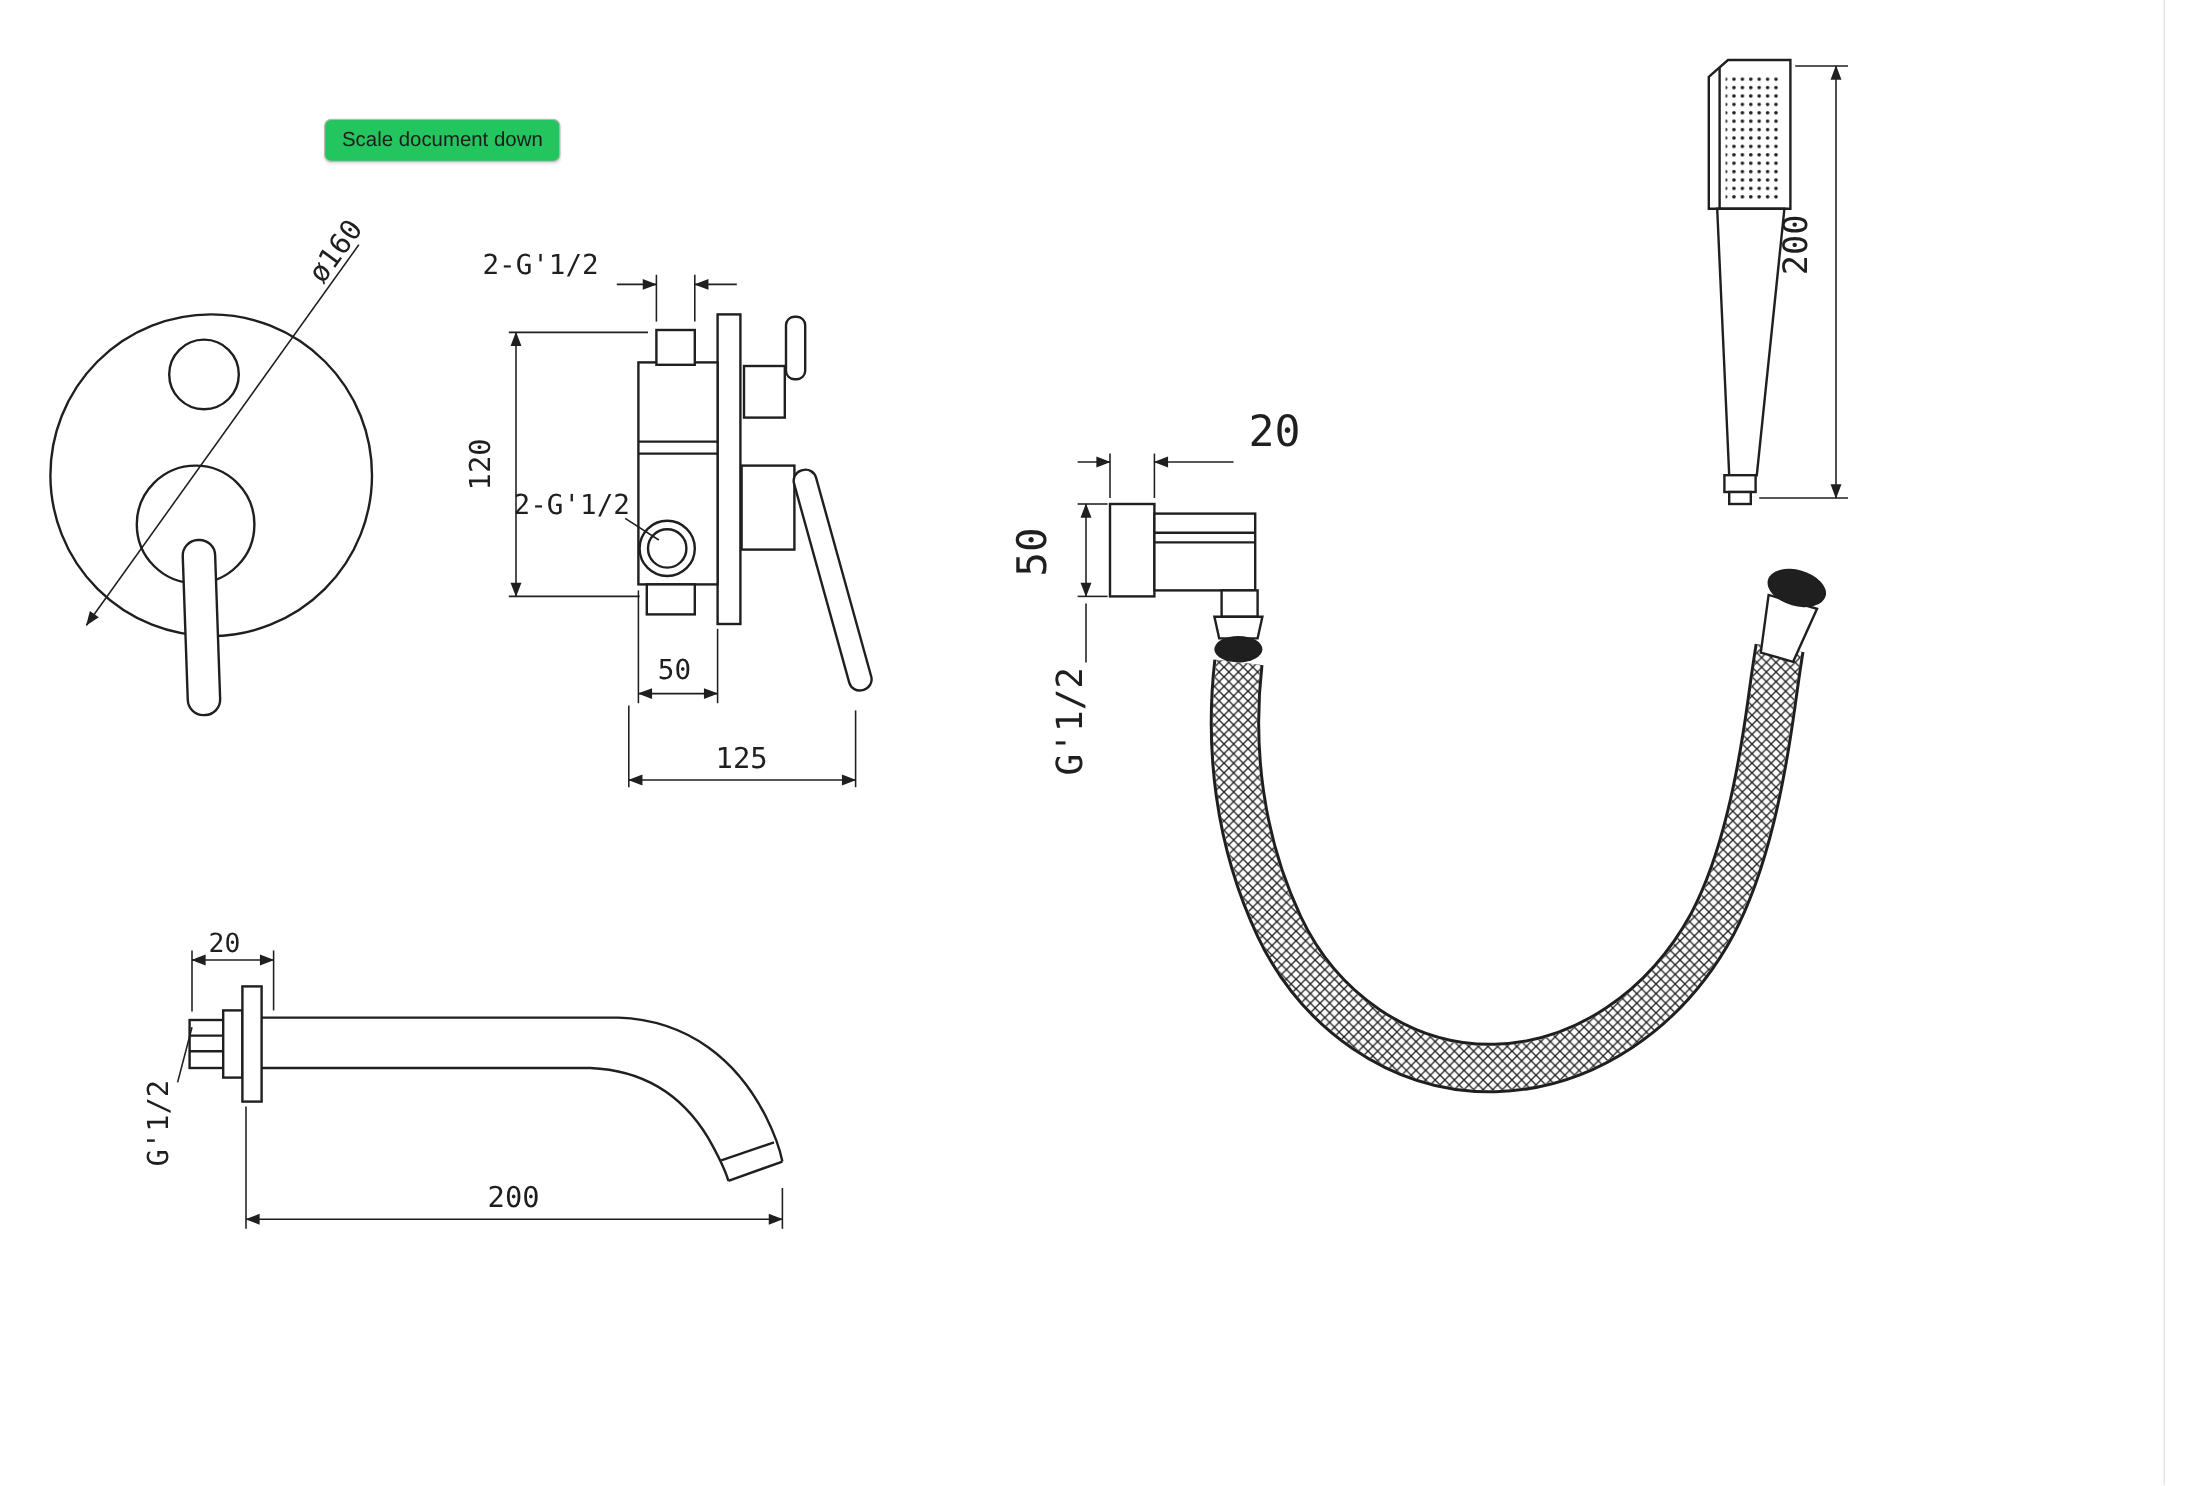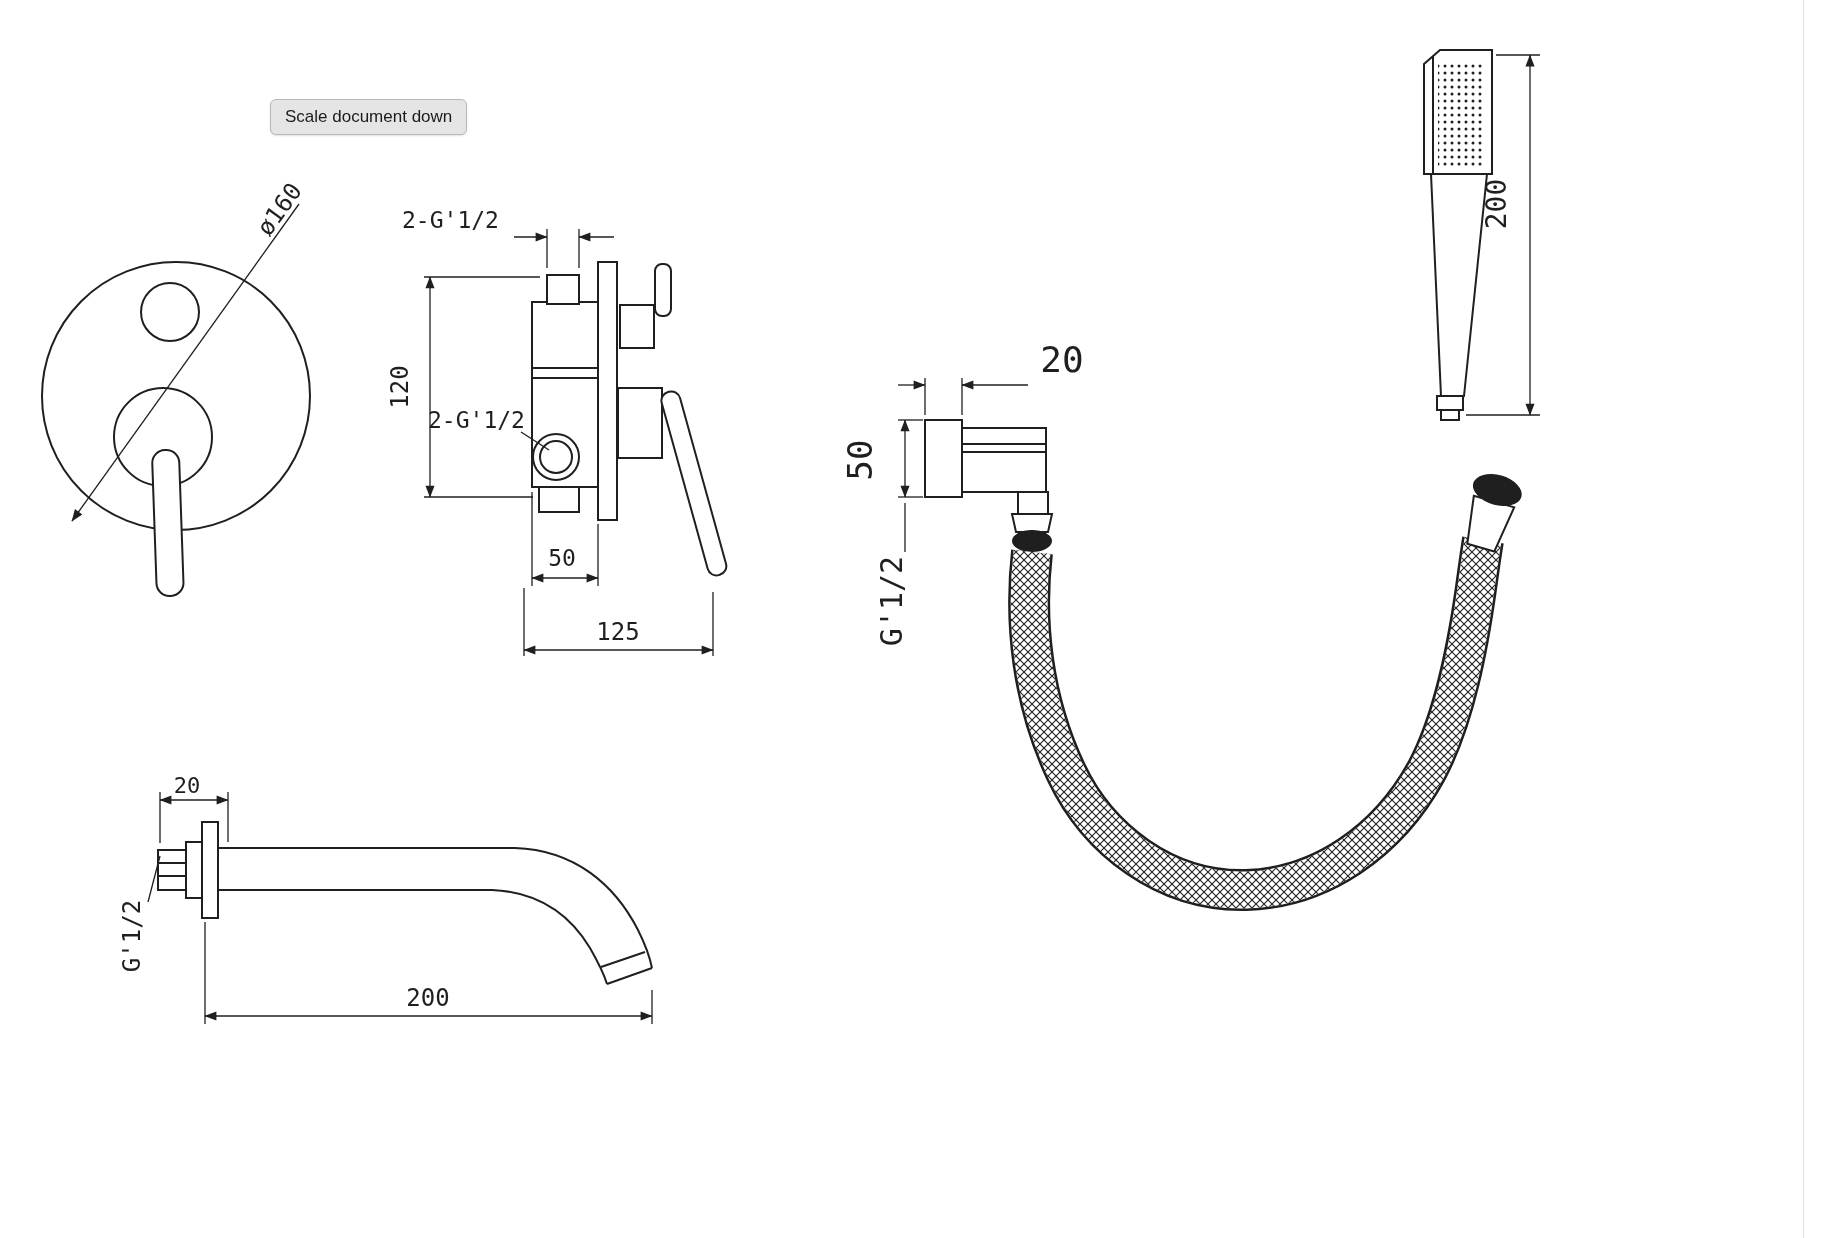--- a/index.html
+++ b/index.html
@@ -1,19 +1,19 @@
 <!DOCTYPE html>
 <html><head>
 <meta charset="utf-8">
 <style>
   html,body{margin:0;padding:0;background:#fff;}
   .page{position:relative;width:1832px;height:1238px;background:#ffffff;overflow:hidden;
         font-family:"Liberation Sans", sans-serif;}
   .window-edge{position:absolute;left:1803px;top:0;width:1px;height:100%;background:#e0e0e0;}
-  .tooltip{position:absolute;left:270px;top:99px;background:#e5e5e5;border:1px solid #b8b8b8;
+  .tooltip{position:absolute;left:270px;top:99px;background:#22c55e;border:1px solid #b8b8b8;
            border-radius:6px;padding:7px 14px;font-size:17px;color:#1c1c1c;
            box-shadow:0 1px 2px rgba(0,0,0,.12);white-space:nowrap;}
   svg{position:absolute;left:0;top:0;}
   .ol{fill:#ffffff;stroke:#1f1f1f;stroke-width:2;}
   .ln{fill:none;stroke:#1f1f1f;stroke-width:2;}
   .dim{fill:none;stroke:#1f1f1f;stroke-width:1.3;}
   .txt{font-family:"DejaVu Sans Mono", monospace;fill:#1f1f1f;}
 </style>
 </head>
 <body>

